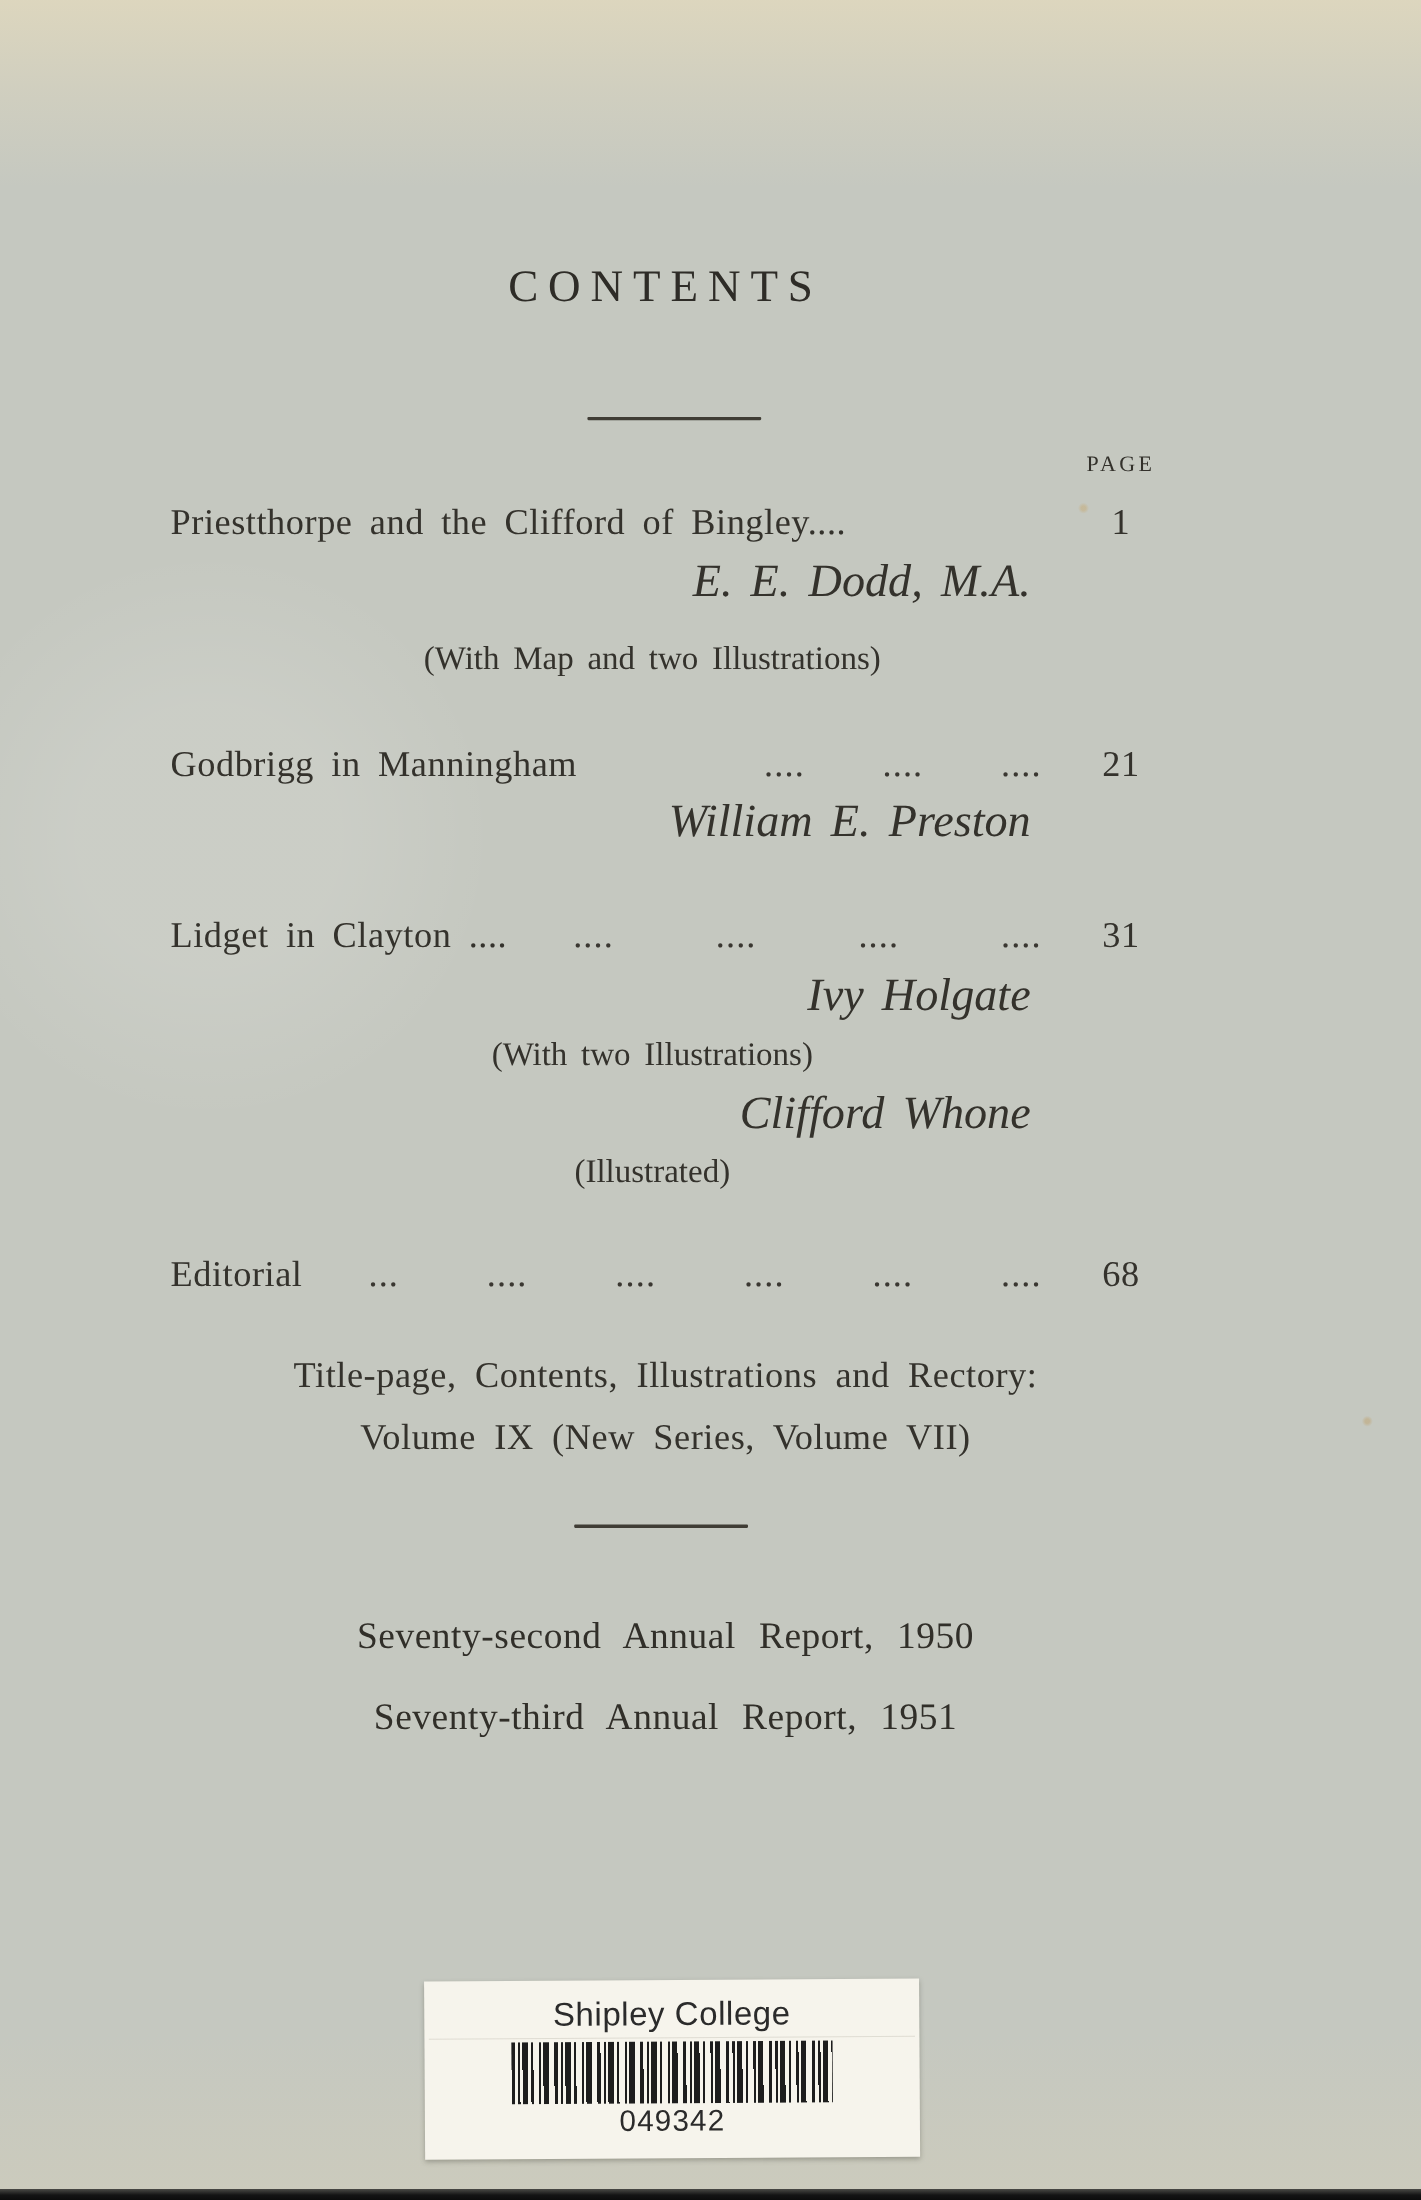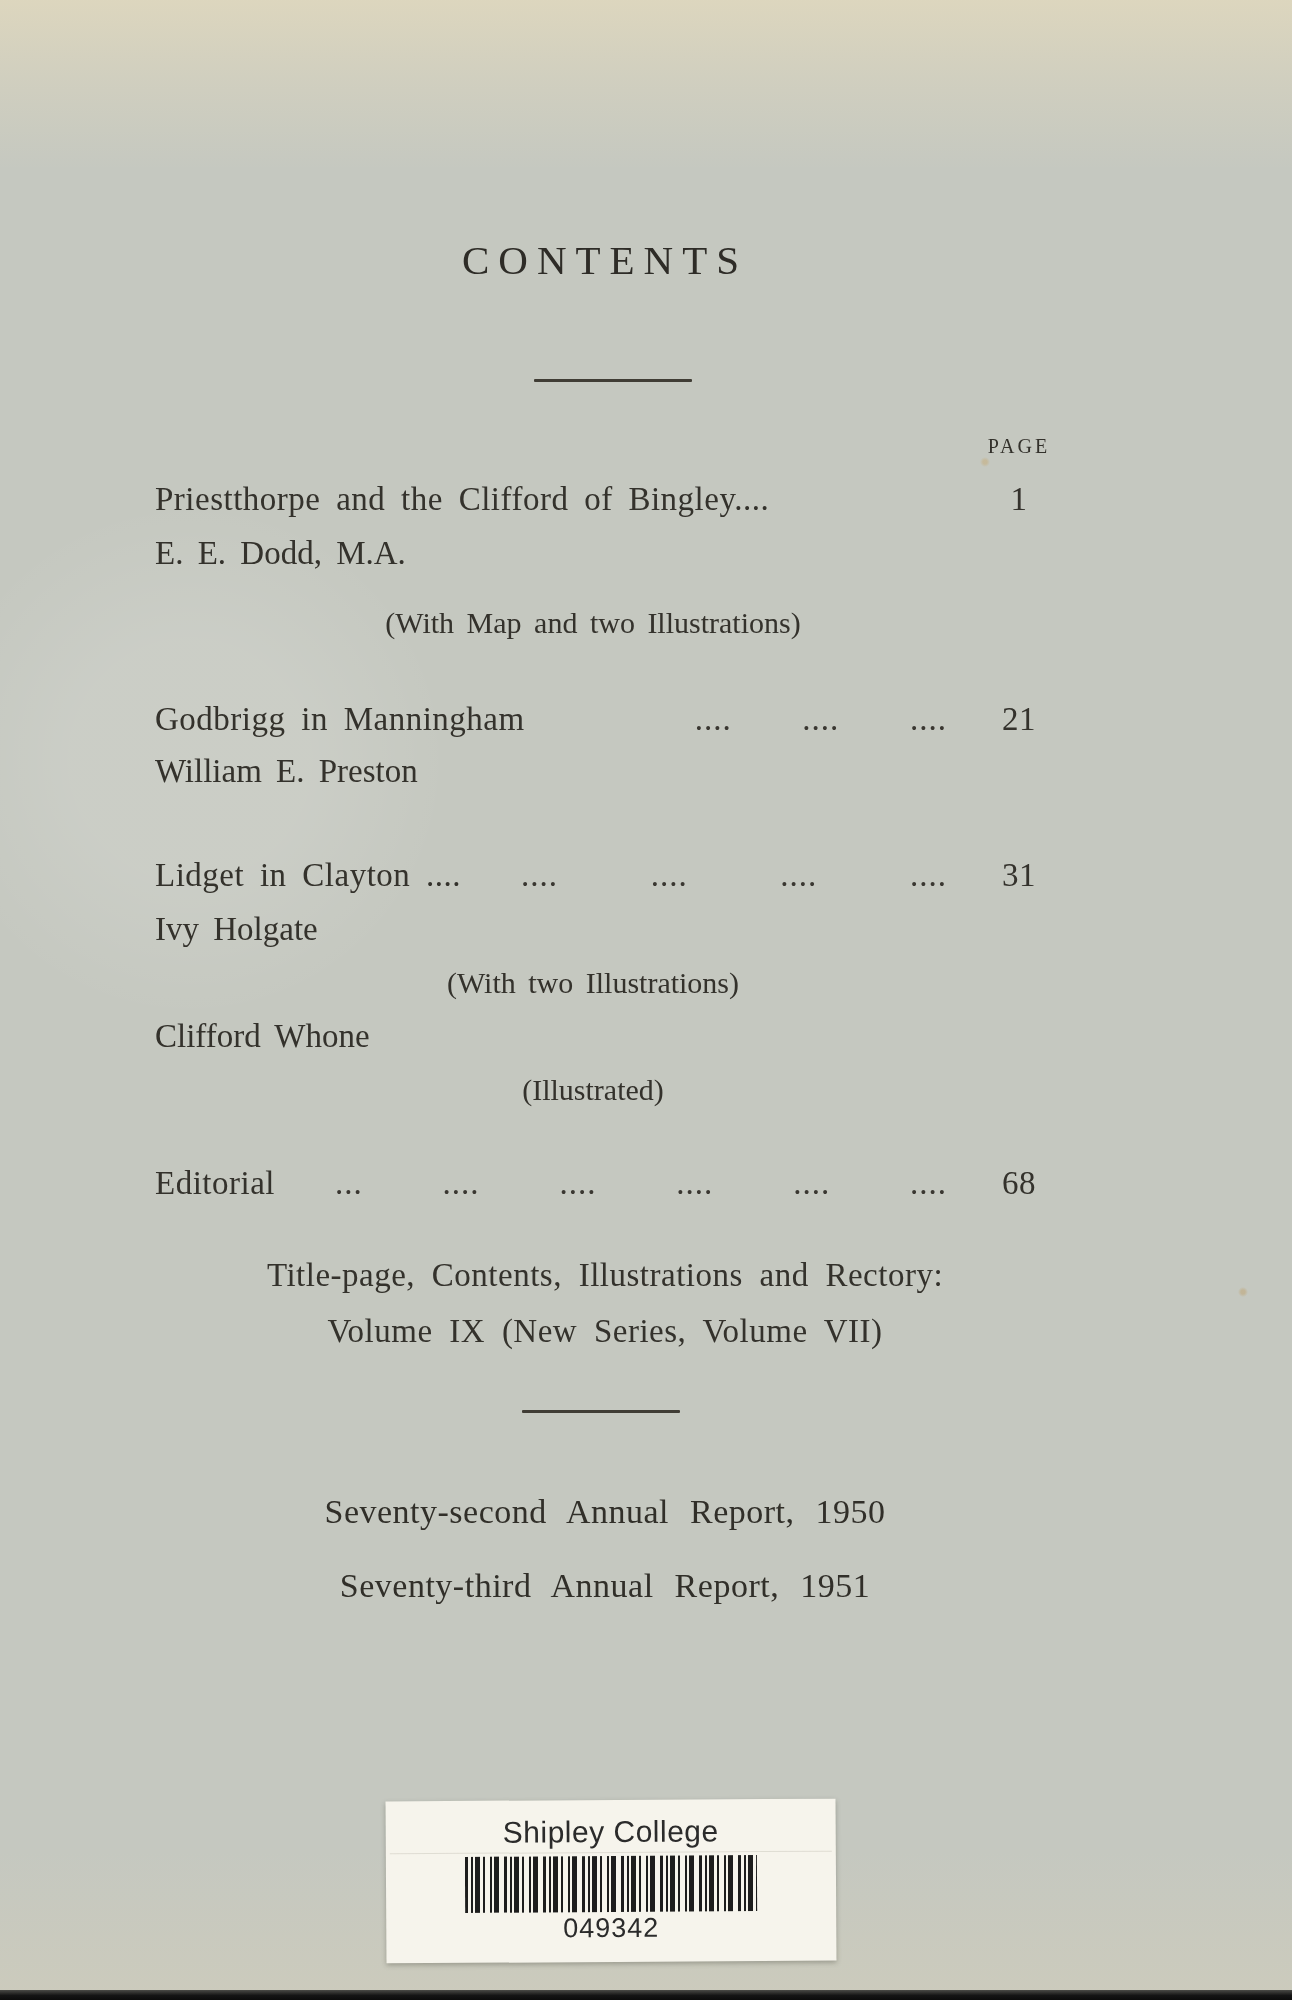--- a/index.html
+++ b/index.html
@@ -26,32 +26,32 @@
     margin:238px 0 0; font-size:41px; font-weight:normal;
     letter-spacing:9px; text-align:center; line-height:45px;
     color:#2e2c27;
   }
   .rule{height:3px; background:#403d35; border-radius:1px;}
   .rule-1{width:158px; margin:96px auto 0; transform:translateX(8px);}
   .rule-2{width:158px; margin:59px auto 0; transform:translateX(-4px);}
   .row{display:flex; align-items:baseline; line-height:40px; font-size:33px; word-spacing:7px; letter-spacing:.5px;}
   .page-col{flex:0 0 72px; text-align:center;}
   .flex-fill{flex:1;}
-  .page-header-row{margin-top:52px; line-height:24px;}
+  .page-header-row{margin-top:28px; line-height:24px;}
   .page-label{font-size:20px; letter-spacing:3px; color:#33312b;}
   .leaders{
     flex:1; text-align:justify; -moz-text-align-last:justify; text-align-last:justify;
     padding:0 36px 0 60px; letter-spacing:1px; color:#3a3731;
   }
   .leaders-center{text-align-last:center; padding:0 10px;}
   .leaders-wide{padding-left:170px;}
   .pnum{font-size:33px;}
   .author{
-    padding-right:118px; margin-top:13px;
-    font-size:33px; line-height:40px; word-spacing:6px;
+    text-align:right; padding-right:118px; margin-top:13px;
+    font-style:italic; font-size:42px; line-height:40px; word-spacing:6px;
   }
   .note{
     text-align:center; margin-top:14px; font-size:30px; line-height:40px;
     word-spacing:5px; transform:translateX(-12px);
   }
   .m-e1{margin-top:21px;} .a-e1{margin-top:14px;} .n-e1{margin-top:30px;}
   .m-e2{margin-top:56px;} .a-e2{margin-top:12px;}
   .m-e3{margin-top:64px;} .a-e3{margin-top:14px;} .n-e3{margin-top:14px;}
   .m-e4{margin-top:57px;} .a-e4{margin-top:13px;} .n-e4{margin-top:14px;}
   .m-e5{margin-top:53px;}

